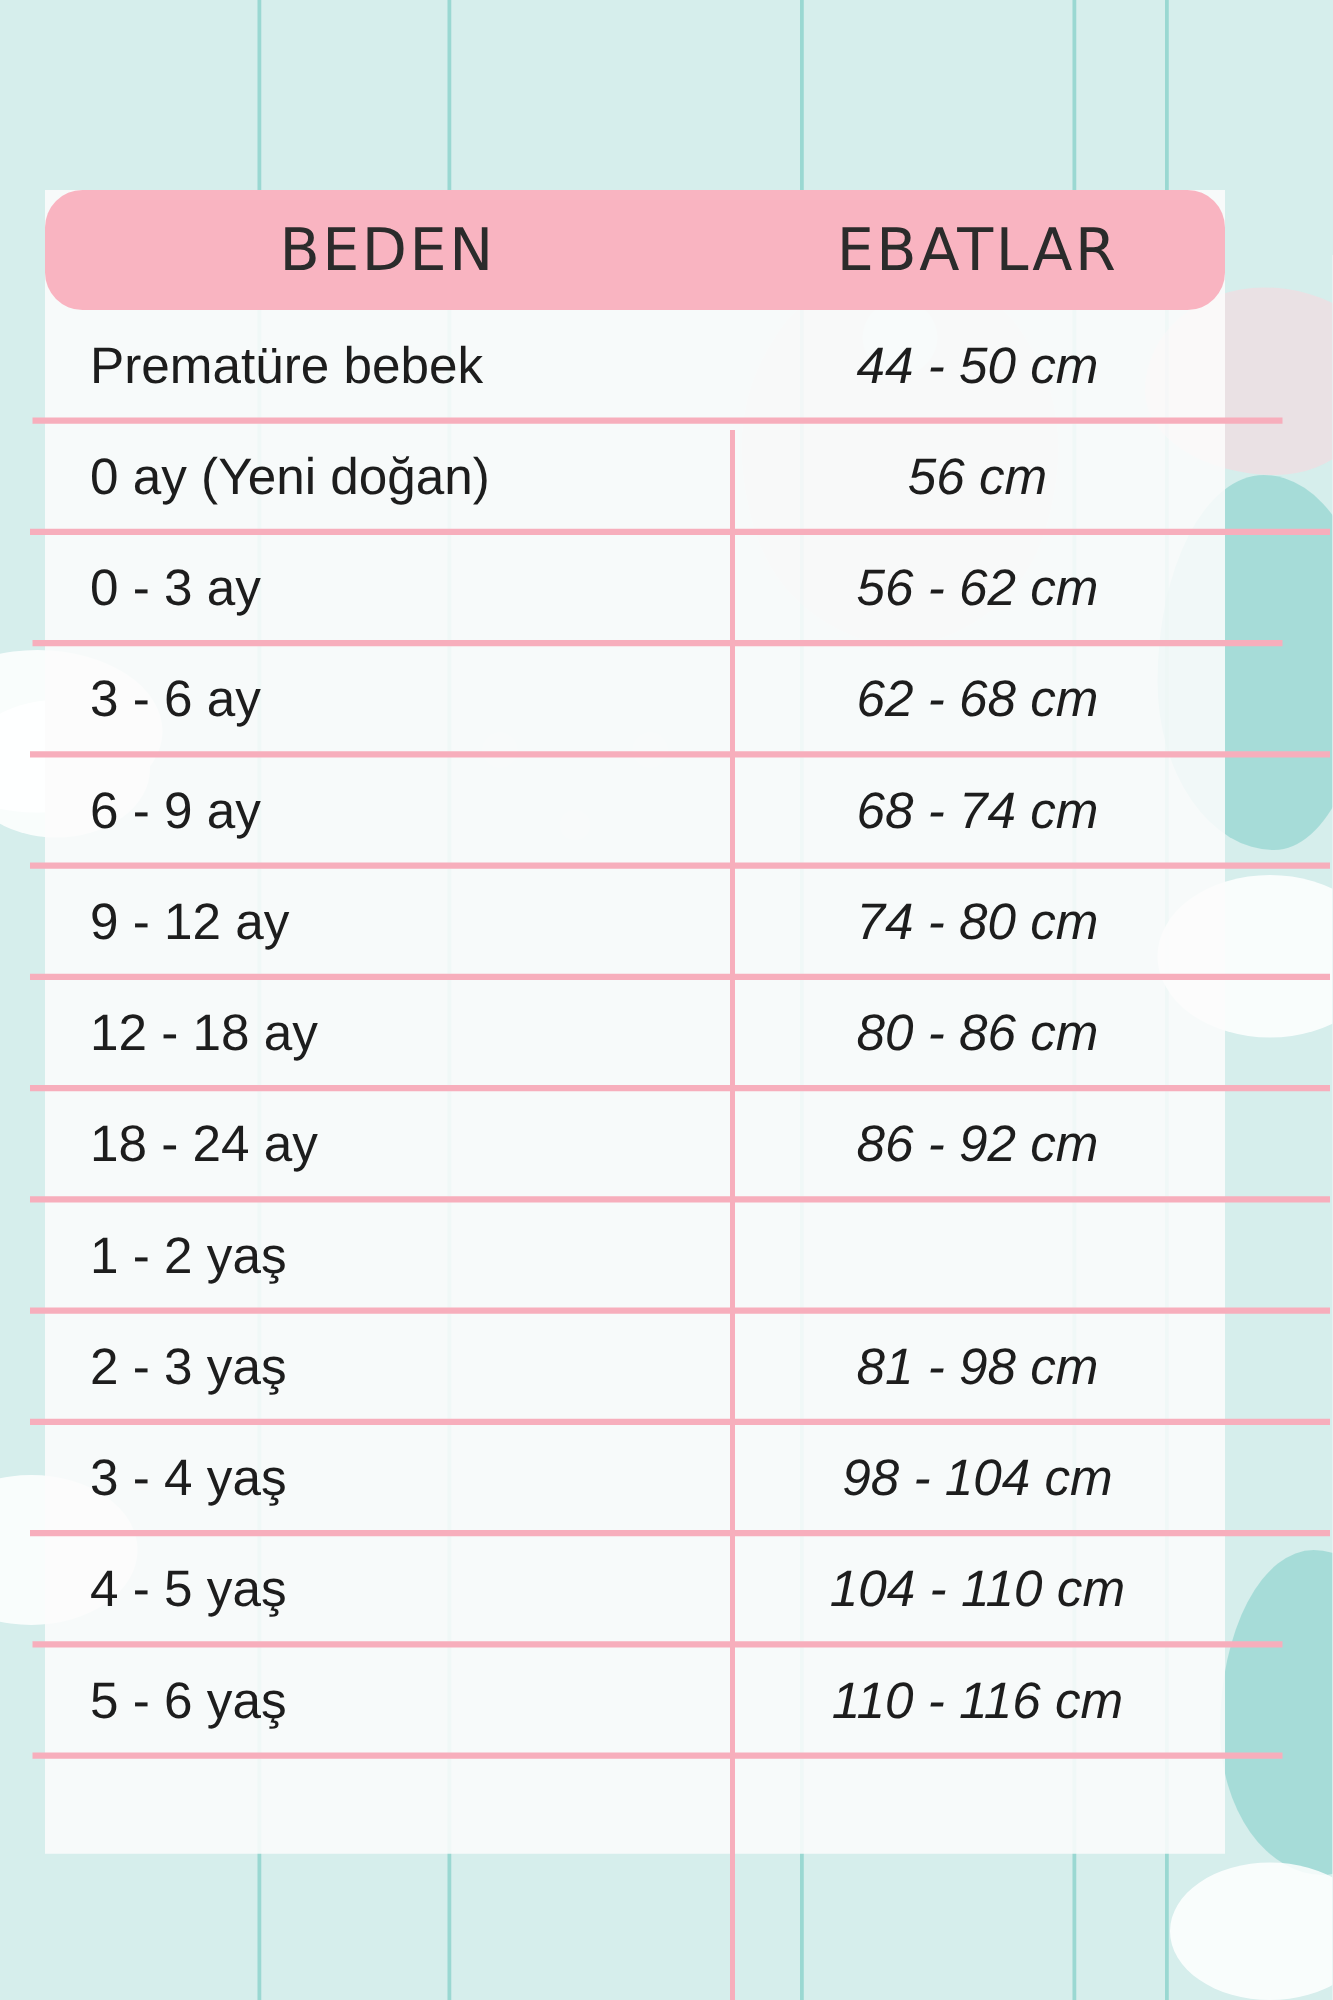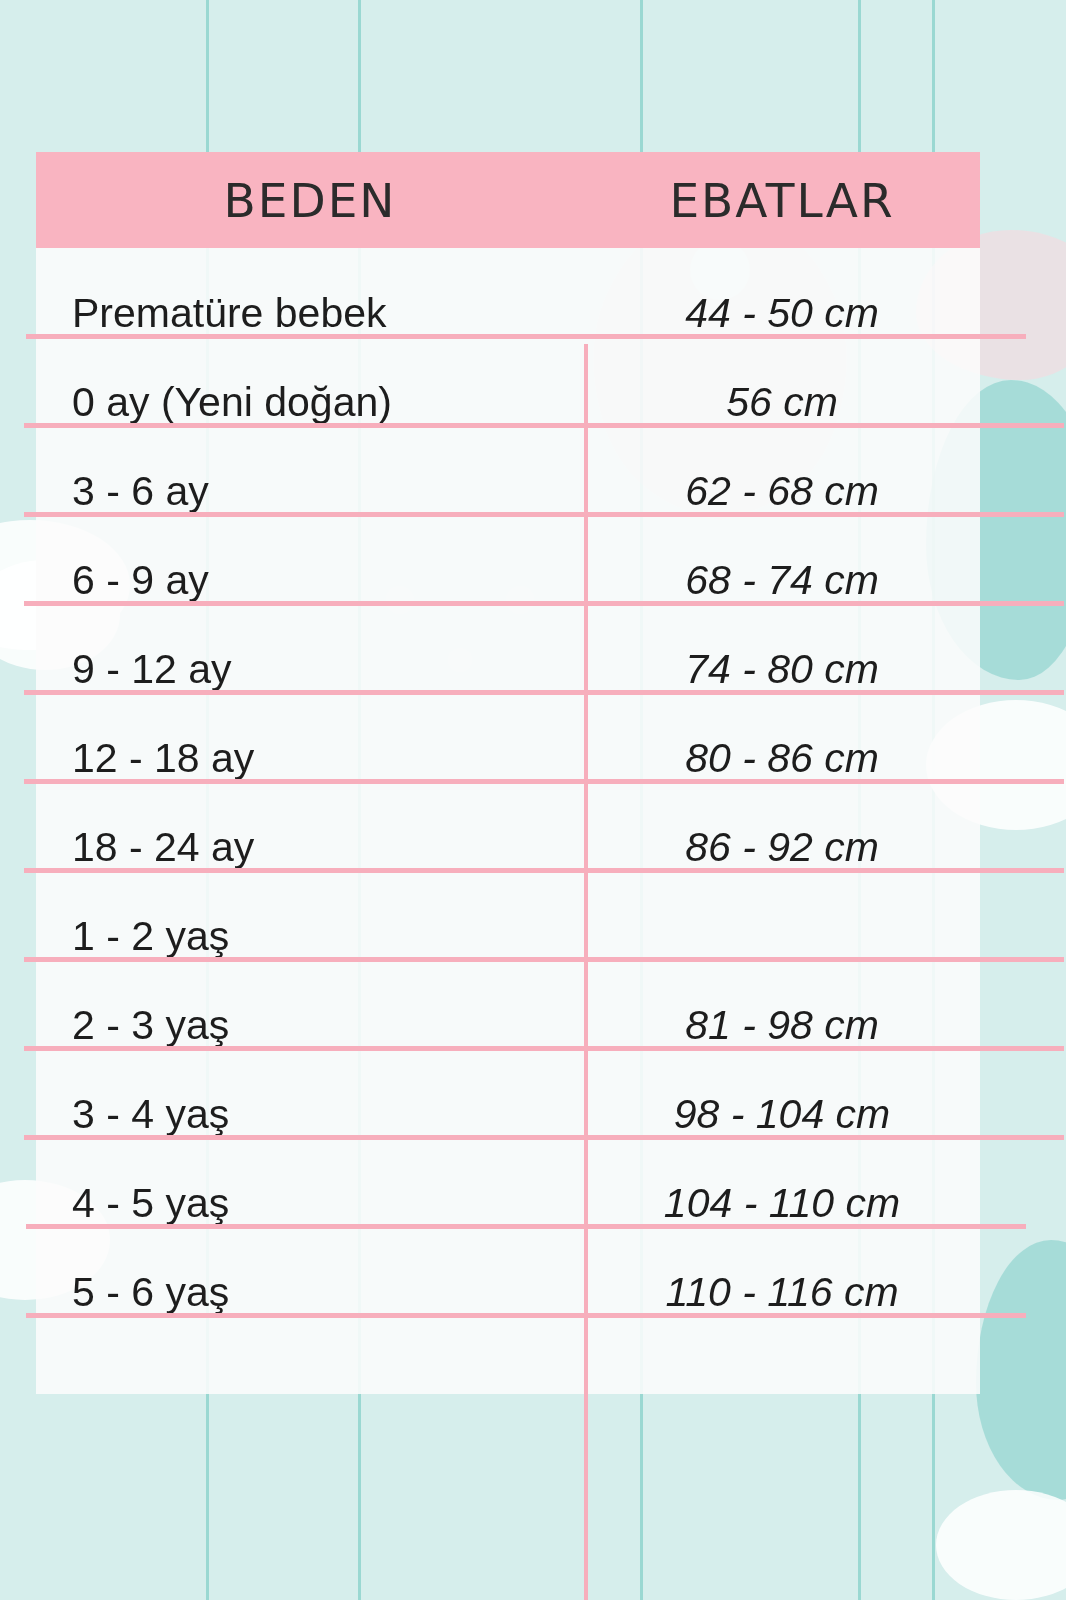--- a/index.html
+++ b/index.html
@@ -58,39 +58,40 @@
     top: 152px;
     width: 944px;
     background: rgba(252, 252, 252, 0.88);
     box-shadow: 0 0 0 0 rgba(0,0,0,0);
   }
   .table-header {
     display: flex;
     background: #f9b4c1;
     height: 96px;
     align-items: center;
+    border-radius: 30px;
   }
   .th {
     color: #2b2b2b;
     font-size: 47px;
     letter-spacing: 2px;
     font-family: "DejaVu Sans", sans-serif;
     font-weight: 400;
     text-align: center;
   }
   .th-left  { width: 548px; }
   .th-right { width: 396px; }
 
   .table-body {
     position: relative;
   }
   .trow {
     display: flex;
     height: 89px;
-    align-items: flex-end;
+    align-items: center;
     position: relative;
   }
   .trow .cell-left {
     width: 548px;
     padding-left: 36px;
     box-sizing: border-box;
     font-size: 41px;
     color: #1d1d1d;
     text-align: left;
     white-space: nowrap;
@@ -189,20 +190,25 @@
       <div class="cell-right">44 - 50 cm</div>
       <div class="rowline short" style="bottom:-2px;"></div>
     </div>
 
     <div class="trow">
       <div class="cell-left">0 ay (Yeni doğan)</div>
       <div class="cell-right">56 cm</div>
       <div class="rowline shorter" style="bottom:-2px;"></div>
     </div>
 
+    <div class="trow">
+      <div class="cell-left">0 - 3 ay</div>
+      <div class="cell-right">56 - 62 cm</div>
+      <div class="rowline short" style="bottom:-2px;"></div>
+    </div>
 
     <div class="trow">
       <div class="cell-left">3 - 6 ay</div>
       <div class="cell-right">62 - 68 cm</div>
       <div class="rowline shorter" style="bottom:-2px;"></div>
     </div>
 
     <div class="trow">
       <div class="cell-left">6 - 9 ay</div>
       <div class="cell-right">68 - 74 cm</div>

